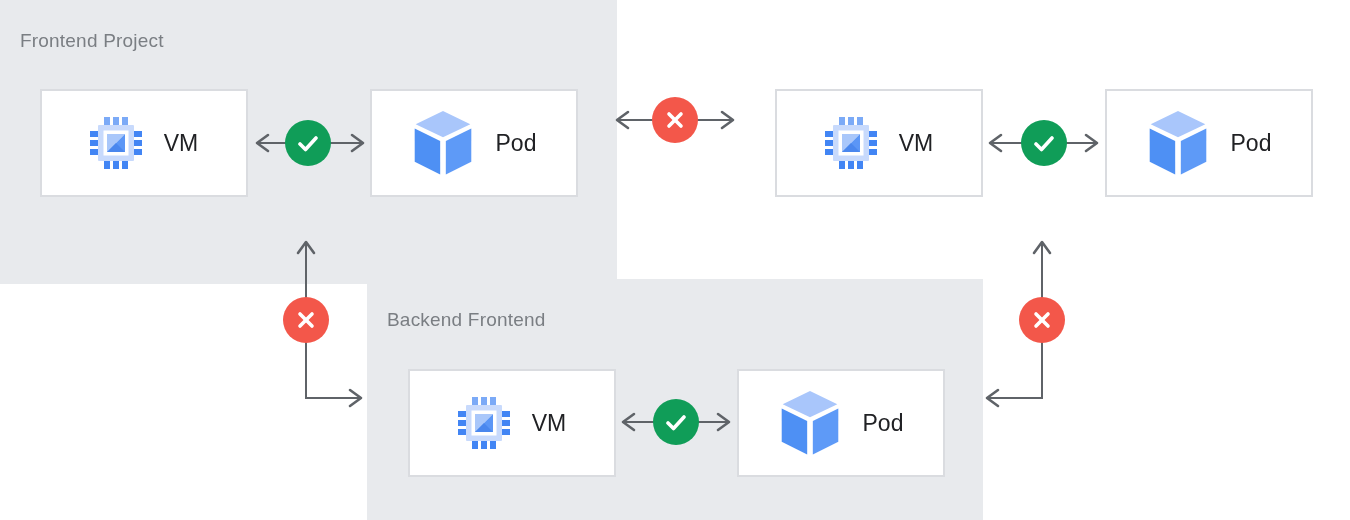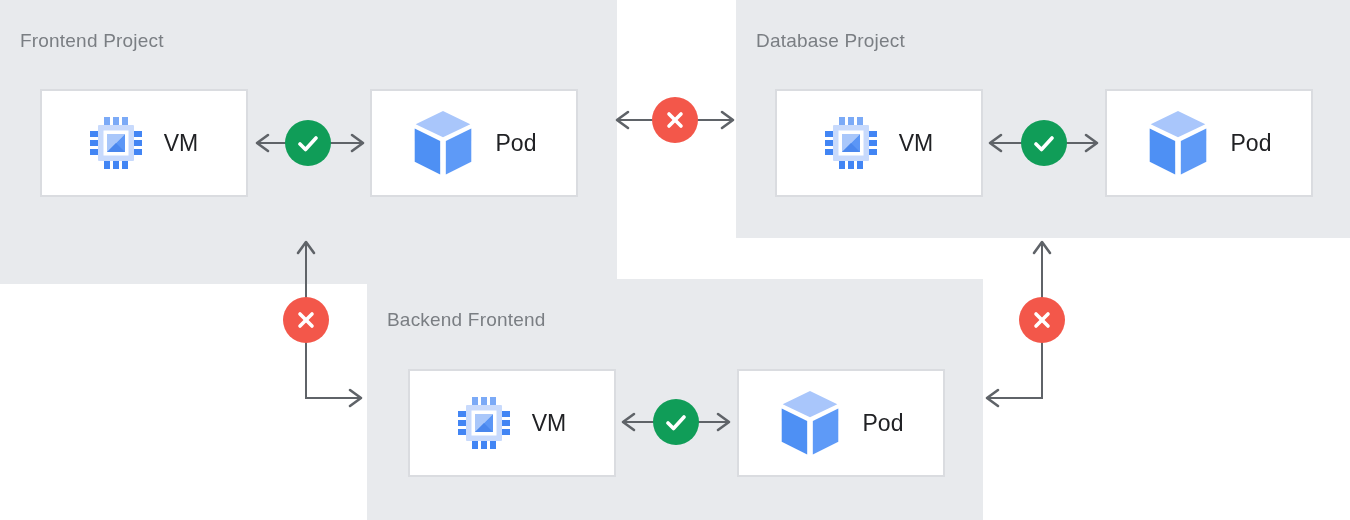--- a/index.html
+++ b/index.html
@@ -32,23 +32,20 @@
   .badge-no{background:#f3574a;}
   .icon{display:flex;align-items:center;justify-content:center;}
 </style>
 </head>
 <body>
 
 <div class="stage">
 
   <div class="panel panel-frontend">
     <div class="panel-title">Frontend Project</div>
-  </div>
-  <div class="panel panel-database">
-    <div class="panel-title">Database Project</div>
   </div>
   <div class="panel panel-backend">
     <div class="panel-title">Backend Frontend</div>
   </div>
 
   <svg class="overlay" width="1350" height="520" viewBox="0 0 1350 520">
 
     <g>
       <path class="line" d="M258 143 H362"></path>
       <path class="head" d="M268 135 L257 143 L268 151"></path>

